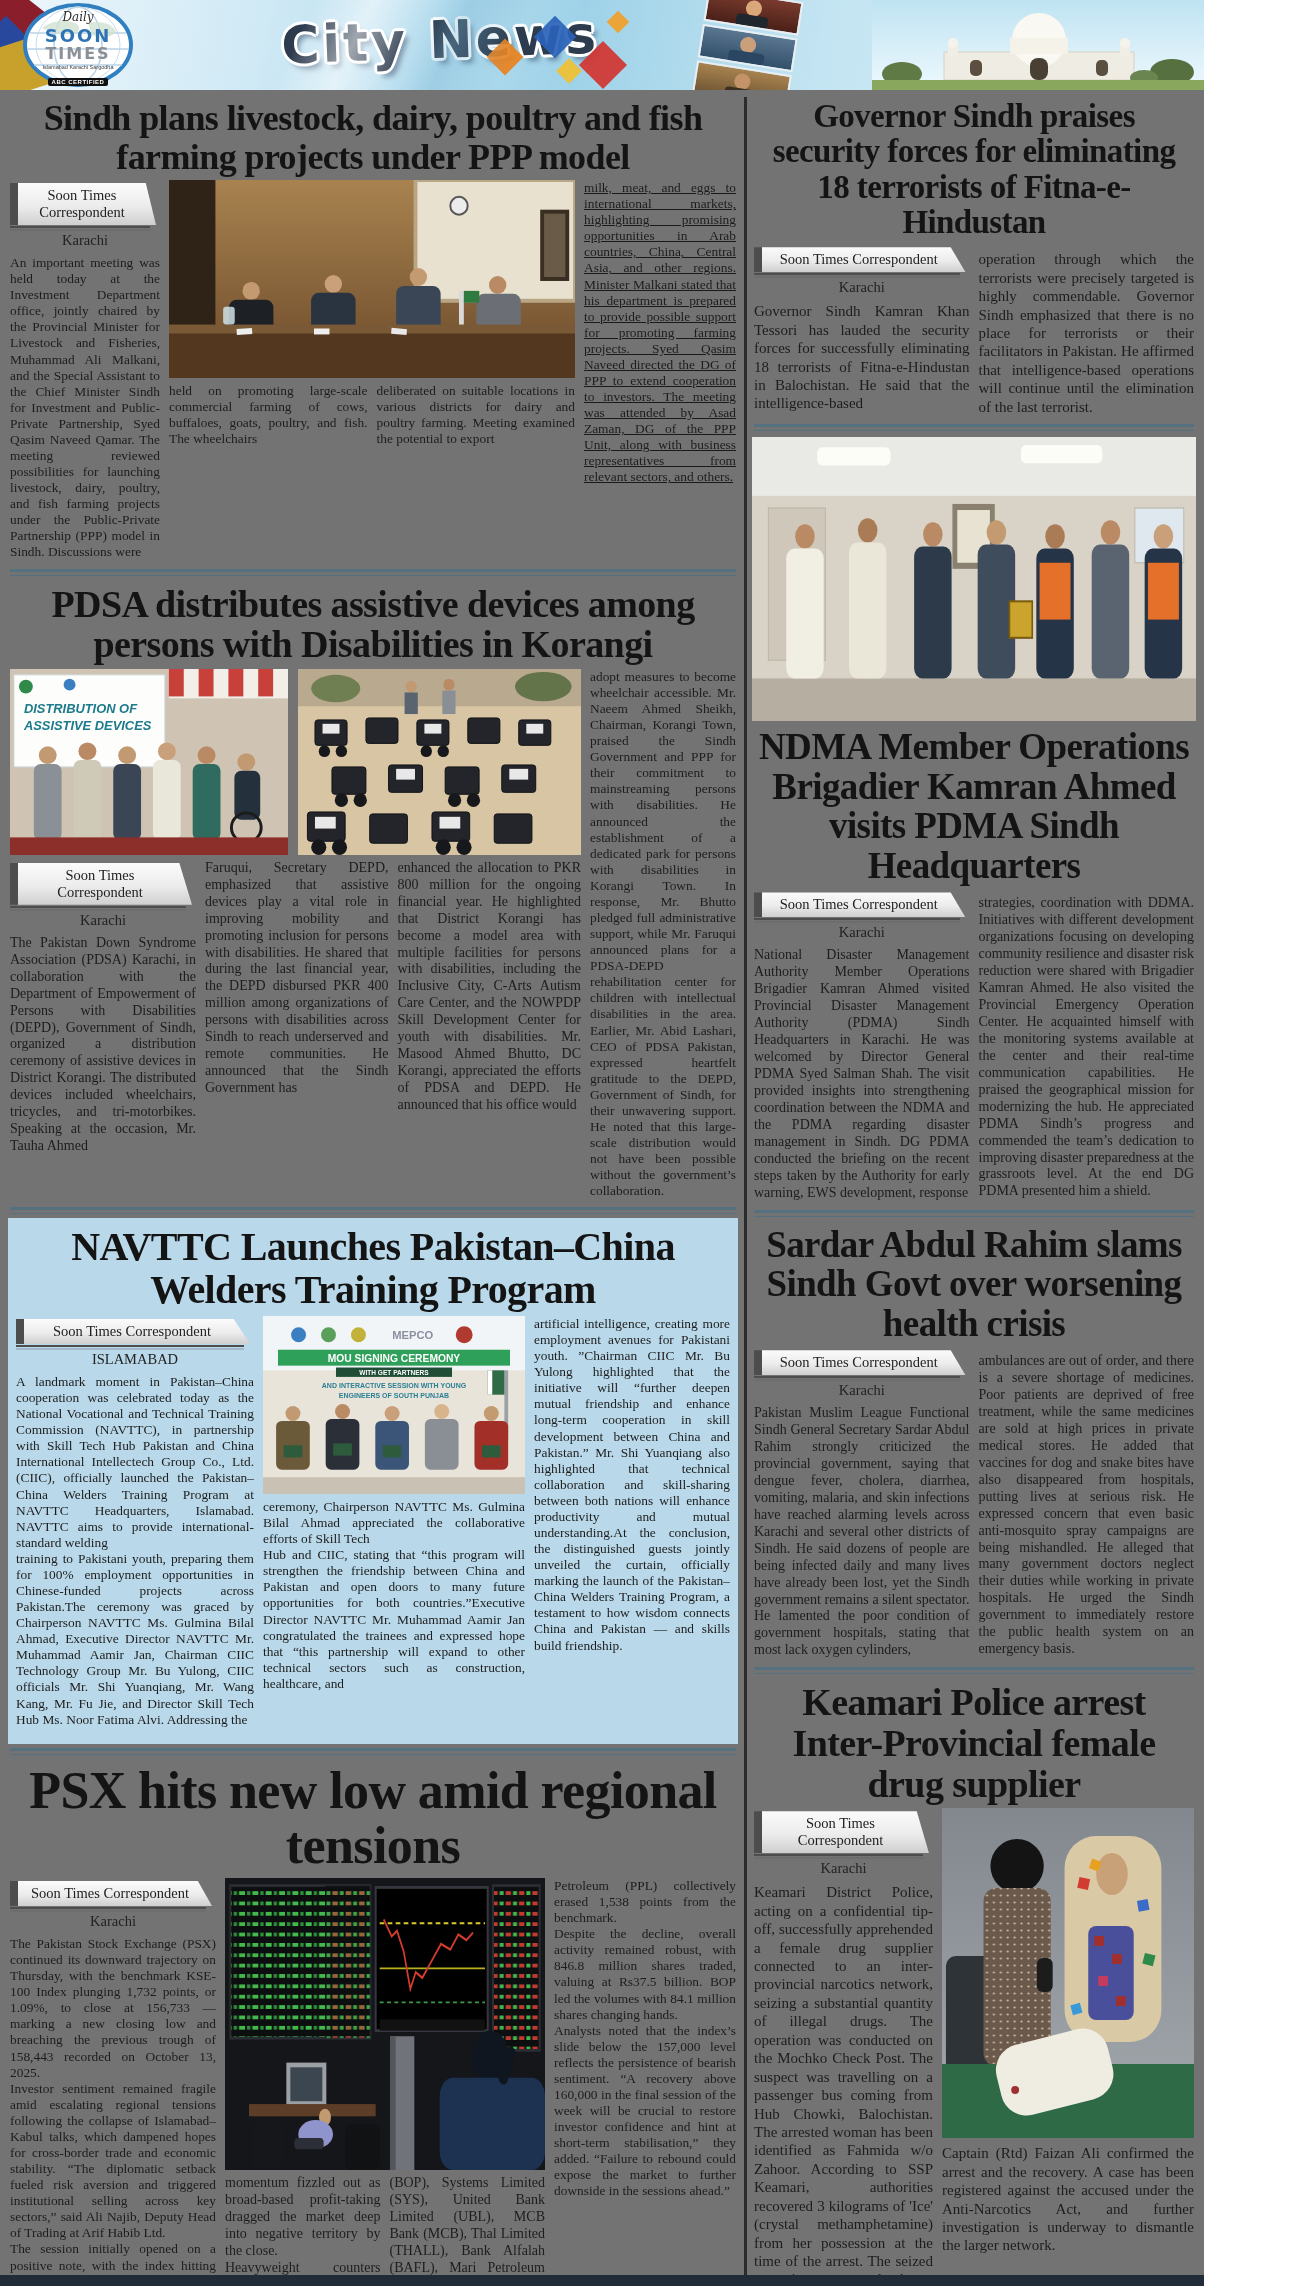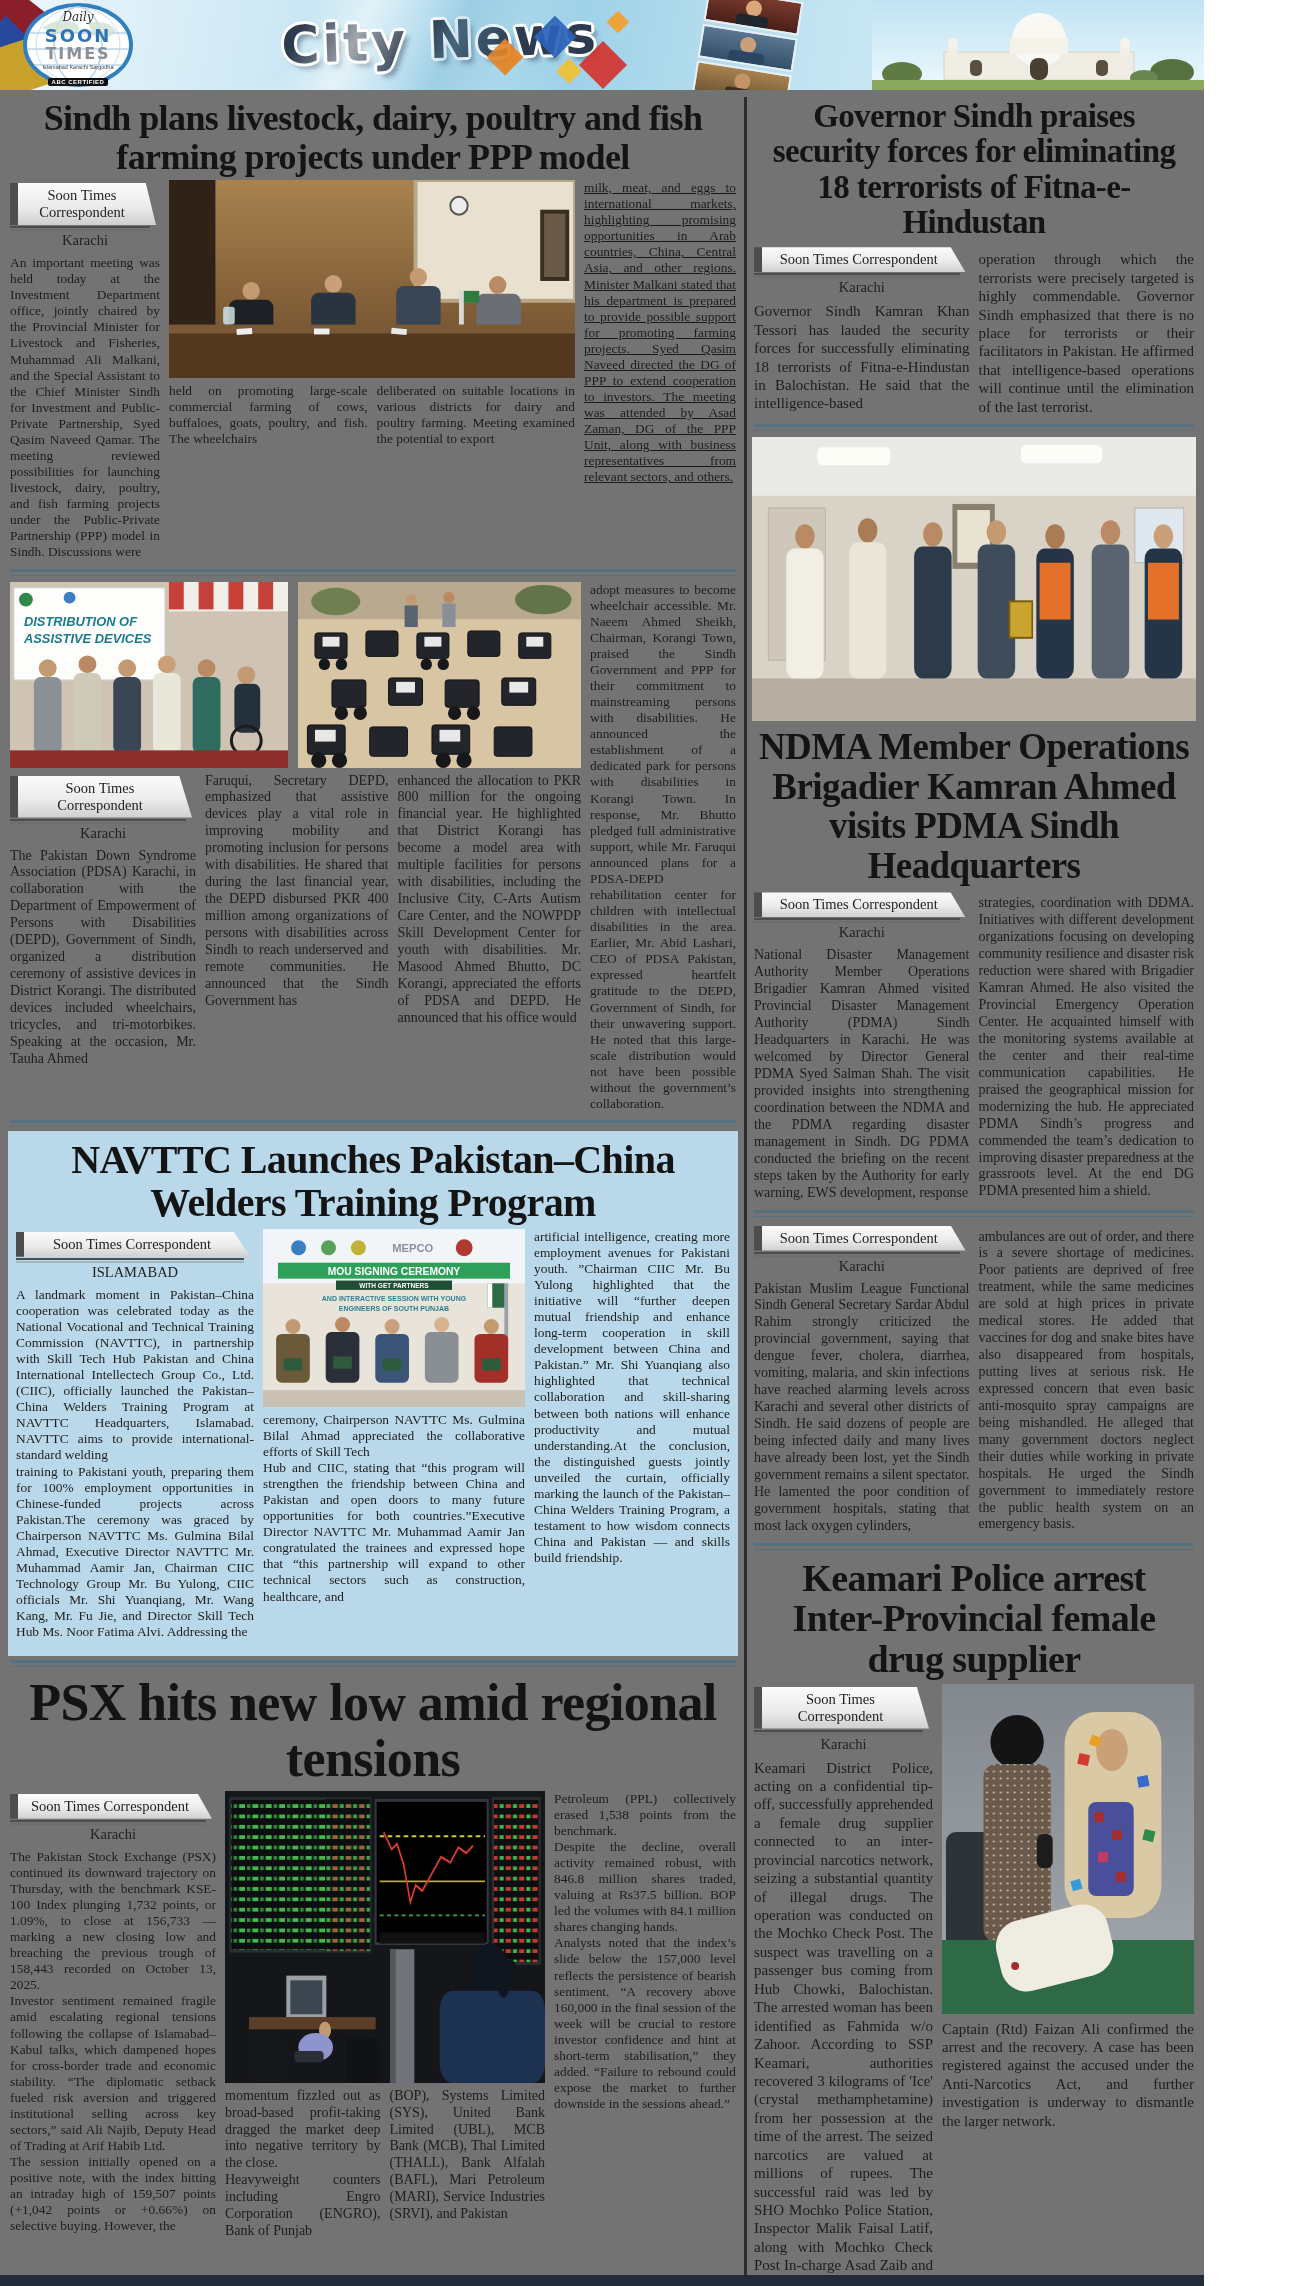--- a/index.html
+++ b/index.html
@@ -193,20 +193,21 @@
           </div>
           <div style="flex:0 0 152px;text-decoration:underline;">
             <div class="btxt fs13">milk, meat, and eggs to international markets, highlighting promising opportunities in Arab countries, China, Central Asia, and other regions. Minister Malkani stated that his department is prepared to provide possible support for promoting farming projects. Syed Qasim Naveed directed the DG of PPP to extend cooperation to investors. The meeting was attended by Asad Zaman, DG of the PPP Unit, along with business representatives from relevant sectors, and others.</div>
           </div>
         </div>
       </section>
 
       <div class="rule"></div>
 
       <section class="art">
+        <h1 class="hl" style="font-size:38px;">PDSA distributes assistive devices among persons with Disabilities in Korangi</h1>
         <div class="cols">
           <div style="flex:1;min-width:0;">
             <div class="cols" style="gap:10px;font-style:italic;">
               <svg class="photo" style="height:186px;flex:0 0 278px;" viewBox="0 0 280 190" preserveAspectRatio="none">
                 <rect width="280" height="190" fill="#cfc4b4"></rect>
                 <rect x="160" y="0" width="120" height="30" fill="#f1efe8"></rect>
                 <rect x="160" y="0" width="15" height="28" fill="#c8403a"></rect>
                   <rect x="190" y="0" width="15" height="28" fill="#c8403a"></rect>
                 <rect x="220" y="0" width="15" height="28" fill="#c8403a"></rect>
                   <rect x="250" y="0" width="15" height="28" fill="#c8403a"></rect>
@@ -488,20 +489,21 @@
             </div>
             <div class="btxt fs14">National Disaster Management Authority Member Operations Brigadier Kamran Ahmed visited Provincial Disaster Management Authority (PDMA) Sindh Headquarters in Karachi. He was welcomed by Director General PDMA Syed Salman Shah. The visit provided insights into strengthening coordination between the NDMA and the PDMA regarding disaster management in Sindh. DG PDMA conducted the briefing on the recent steps taken by the Authority for early warning, EWS development, response</div>
           </div>
           <div class="btxt fs14" style="flex:1;margin-top:6px;">strategies, coordination with DDMA. Initiatives with different development organizations focusing on developing community resilience and disaster risk reduction were shared with Brigadier Kamran Ahmed. He also visited the Provincial Emergency Operation Center. He acquainted himself with the monitoring systems available at the center and their real-time communication capabilities. He praised the geographical mission for modernizing the hub. He appreciated PDMA Sindh’s progress and commended the team’s dedication to improving disaster preparedness at the grassroots level. At the end DG PDMA presented him a shield.</div>
         </div>
       </section>
 
       <div class="rule"></div>
 
       <section class="art">
+        <h1 class="hl" style="font-size:37px;">Sardar Abdul Rahim slams Sindh Govt over worsening health crisis</h1>
         <div class="cols">
           <div style="flex:1;">
             <div>
               <div class="byl-box">Soon Times Correspondent</div>
               <div class="byl-under"></div>
               <div class="byl-city">Karachi</div>
             </div>
             <div class="btxt fs14">Pakistan Muslim League Functional Sindh General Secretary Sardar Abdul Rahim strongly criticized the provincial government, saying that dengue fever, cholera, diarrhea, vomiting, malaria, and skin infections have reached alarming levels across Karachi and several other districts of Sindh. He said dozens of people are being infected daily and many lives have already been lost, yet the Sindh government remains a silent spectator. He lamented the poor condition of government hospitals, stating that most lack oxygen cylinders,</div>
           </div>
           <div class="btxt fs14" style="flex:1;margin-top:6px;">ambulances are out of order, and there is a severe shortage of medicines. Poor patients are deprived of free treatment, while the same medicines are sold at high prices in private medical stores. He added that vaccines for dog and snake bites have also disappeared from hospitals, putting lives at serious risk. He expressed concern that even basic anti-mosquito spray campaigns are being mishandled. He alleged that many government doctors neglect their duties while working in private hospitals. He urged the Sindh government to immediately restore the public health system on an emergency basis.</div>

